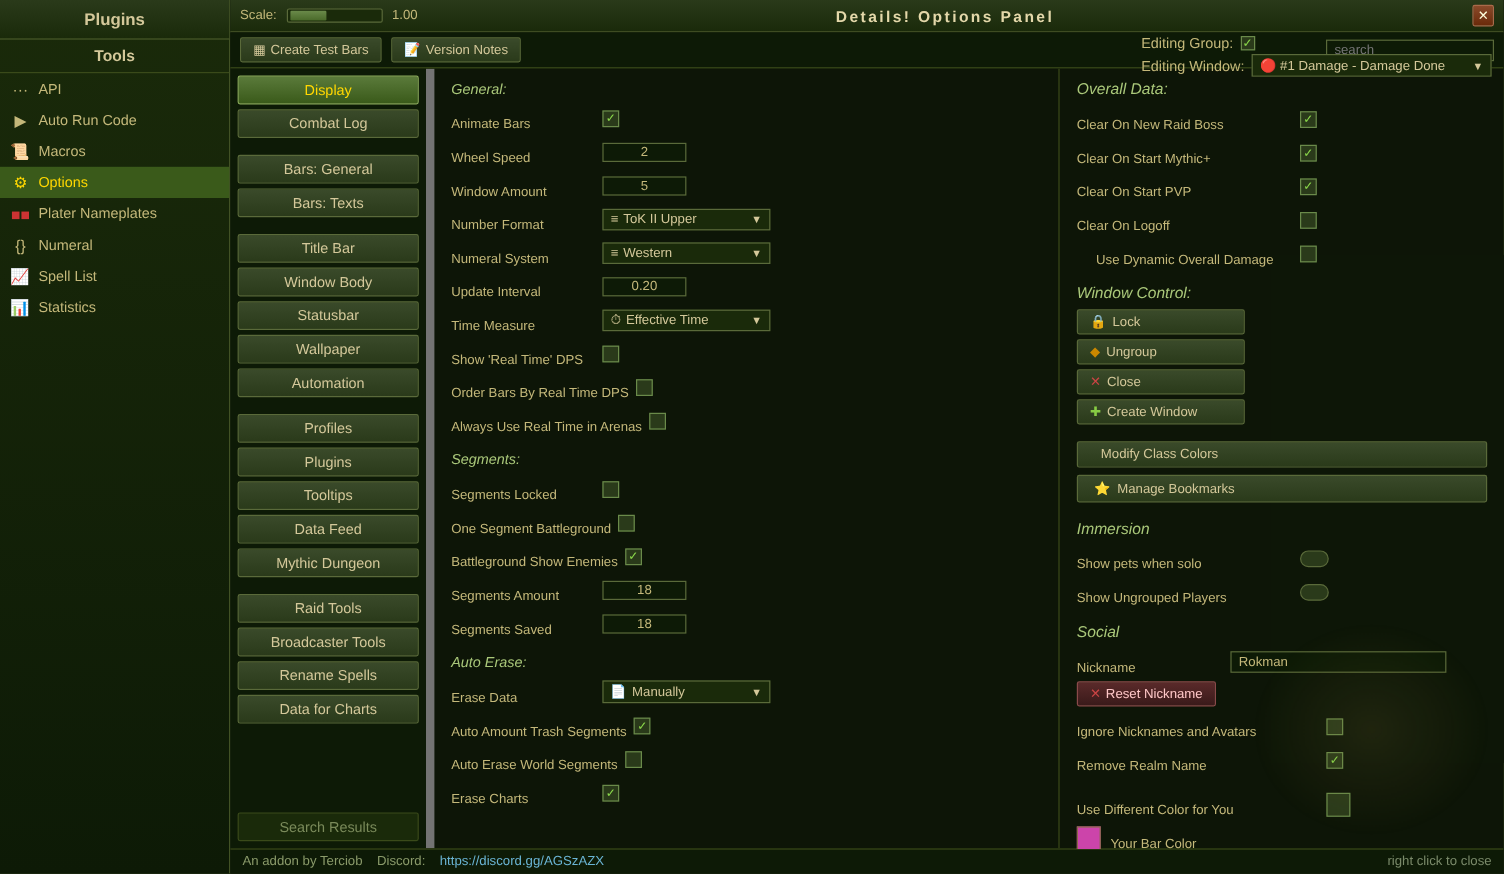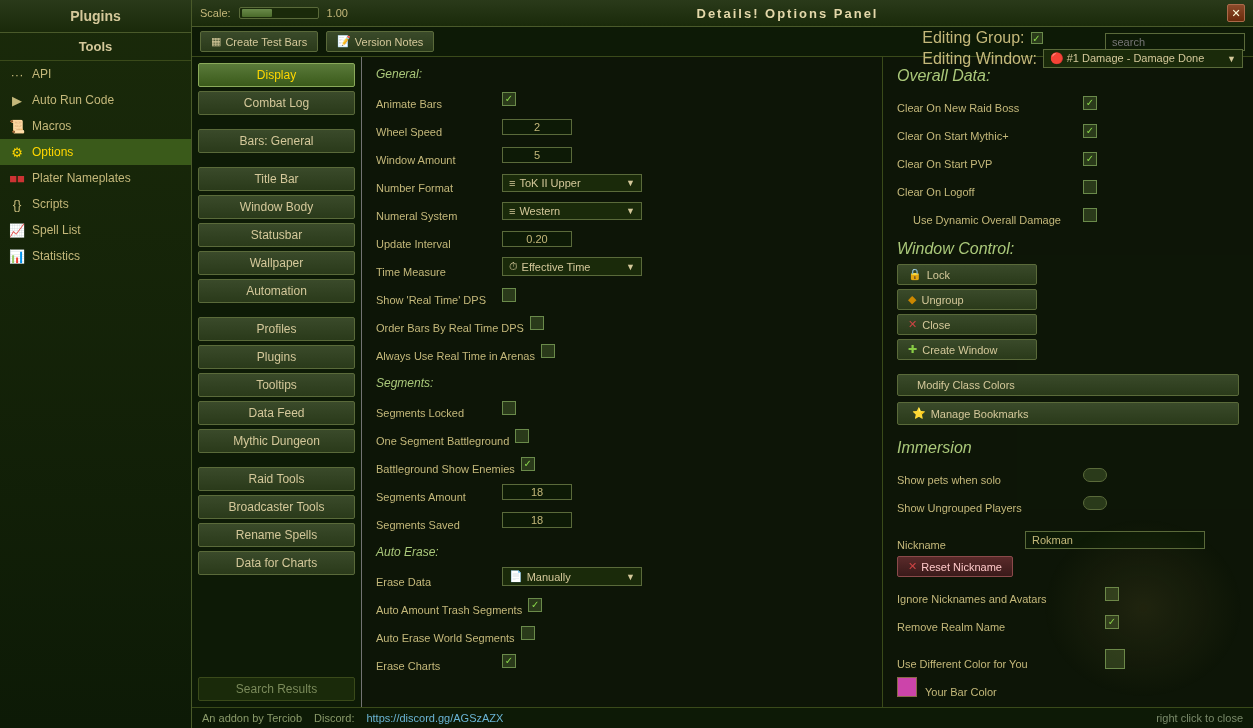--- a/index.html
+++ b/index.html
@@ -164,21 +164,21 @@
       padding: 2px 6px;
       background: #0d1a06;
       border: 1px solid #5a6a3a;
       color: #c4b87a;
       font-size: 11px;
       width: 140px;
     }
 
     .editing-label {
       color: #c4b87a;
-      font-size: 16px;
+      font-size: 12px;
     }
 
     .editing-check {
       width: 12px;
       height: 12px;
       background: #2a3a1a;
       border: 1px solid #6a8a4a;
       display: flex;
       align-items: center;
       justify-content: center;
@@ -208,21 +208,21 @@
       display: flex;
       flex: 1;
       overflow: hidden;
     }
 
     
     .left-panel {
       width: 170px;
       padding: 6px;
       background: #0d1a06;
-      border-right: 1px solid #737373;
+      border-right: 7px solid #737373;
       display: flex;
       flex-direction: column;
       gap: 4px;
       overflow-y: auto;
     }
 
     .nav-btn {
       padding: 4px 8px;
       background: linear-gradient(180deg, #3a4a2a, #2a3a1a);
       border: 1px solid #5a6a3a;
@@ -327,21 +327,21 @@
       overflow-y: auto;
     }
 
     
     .sub-section {
       margin-bottom: 14px;
     }
 
     .sub-section-label {
       color: #aac87a;
-      font-size: 16px;
+      font-size: 13px;
       margin-bottom: 6px;
       font-style: italic;
     }
 
     
     .wc-btn {
       display: flex;
       align-items: center;
       gap: 5px;
       padding: 3px 10px;
@@ -491,21 +491,21 @@
     <div class="sidebar-item active">
       <span class="icon">⚙</span>
       <span>Options</span>
     </div>
     <div class="sidebar-item">
       <span class="icon" style="color:#cc3333;">■■</span>
       <span>Plater Nameplates</span>
     </div>
     <div class="sidebar-item">
       <span class="icon">{}</span>
-      <span>Scripts</span>
+      <span>Numeral</span>
     </div>
     <div class="sidebar-item">
       <span class="icon">📈</span>
       <span>Spell List</span>
     </div>
     <div class="sidebar-item">
       <span class="icon">📊</span>
       <span>Statistics</span>
     </div>
   </div>
@@ -548,20 +548,21 @@
       </div>
     </div>
 
     <div class="content-area">
 
       <div class="left-panel">
         <div class="nav-btn active">Display</div>
         <div class="nav-btn">Combat Log</div>
         <div class="nav-group-gap"></div>
         <div class="nav-btn">Bars: General</div>
+        <div class="nav-btn">Bars: Texts</div>
         <div class="nav-group-gap"></div>
         <div class="nav-btn">Title Bar</div>
         <div class="nav-btn">Window Body</div>
         <div class="nav-btn">Statusbar</div>
         <div class="nav-btn">Wallpaper</div>
         <div class="nav-btn">Automation</div>
         <div class="nav-group-gap"></div>
         <div class="nav-btn">Profiles</div>
         <div class="nav-btn">Plugins</div>
         <div class="nav-btn">Tooltips</div>
@@ -773,20 +774,21 @@
             <div class="immersion-toggle"></div>
           </div>
 
           <div class="setting-row">
             <span class="setting-label" style="min-width:180px;">Show Ungrouped Players</span>
             <div class="immersion-toggle"></div>
           </div>
         </div>
 
         <div class="sub-section">
+          <div class="sub-section-label">Social</div>
 
           <div class="social-row">
             <span class="setting-label">Nickname</span>
             <input class="nickname-input" type="text" value="Rokman" style="">
           </div>
 
           <div class="social-row">
             <div class="reset-btn">
               <span style="color:#cc4444;">✕</span>
               <span>Reset Nickname</span>

